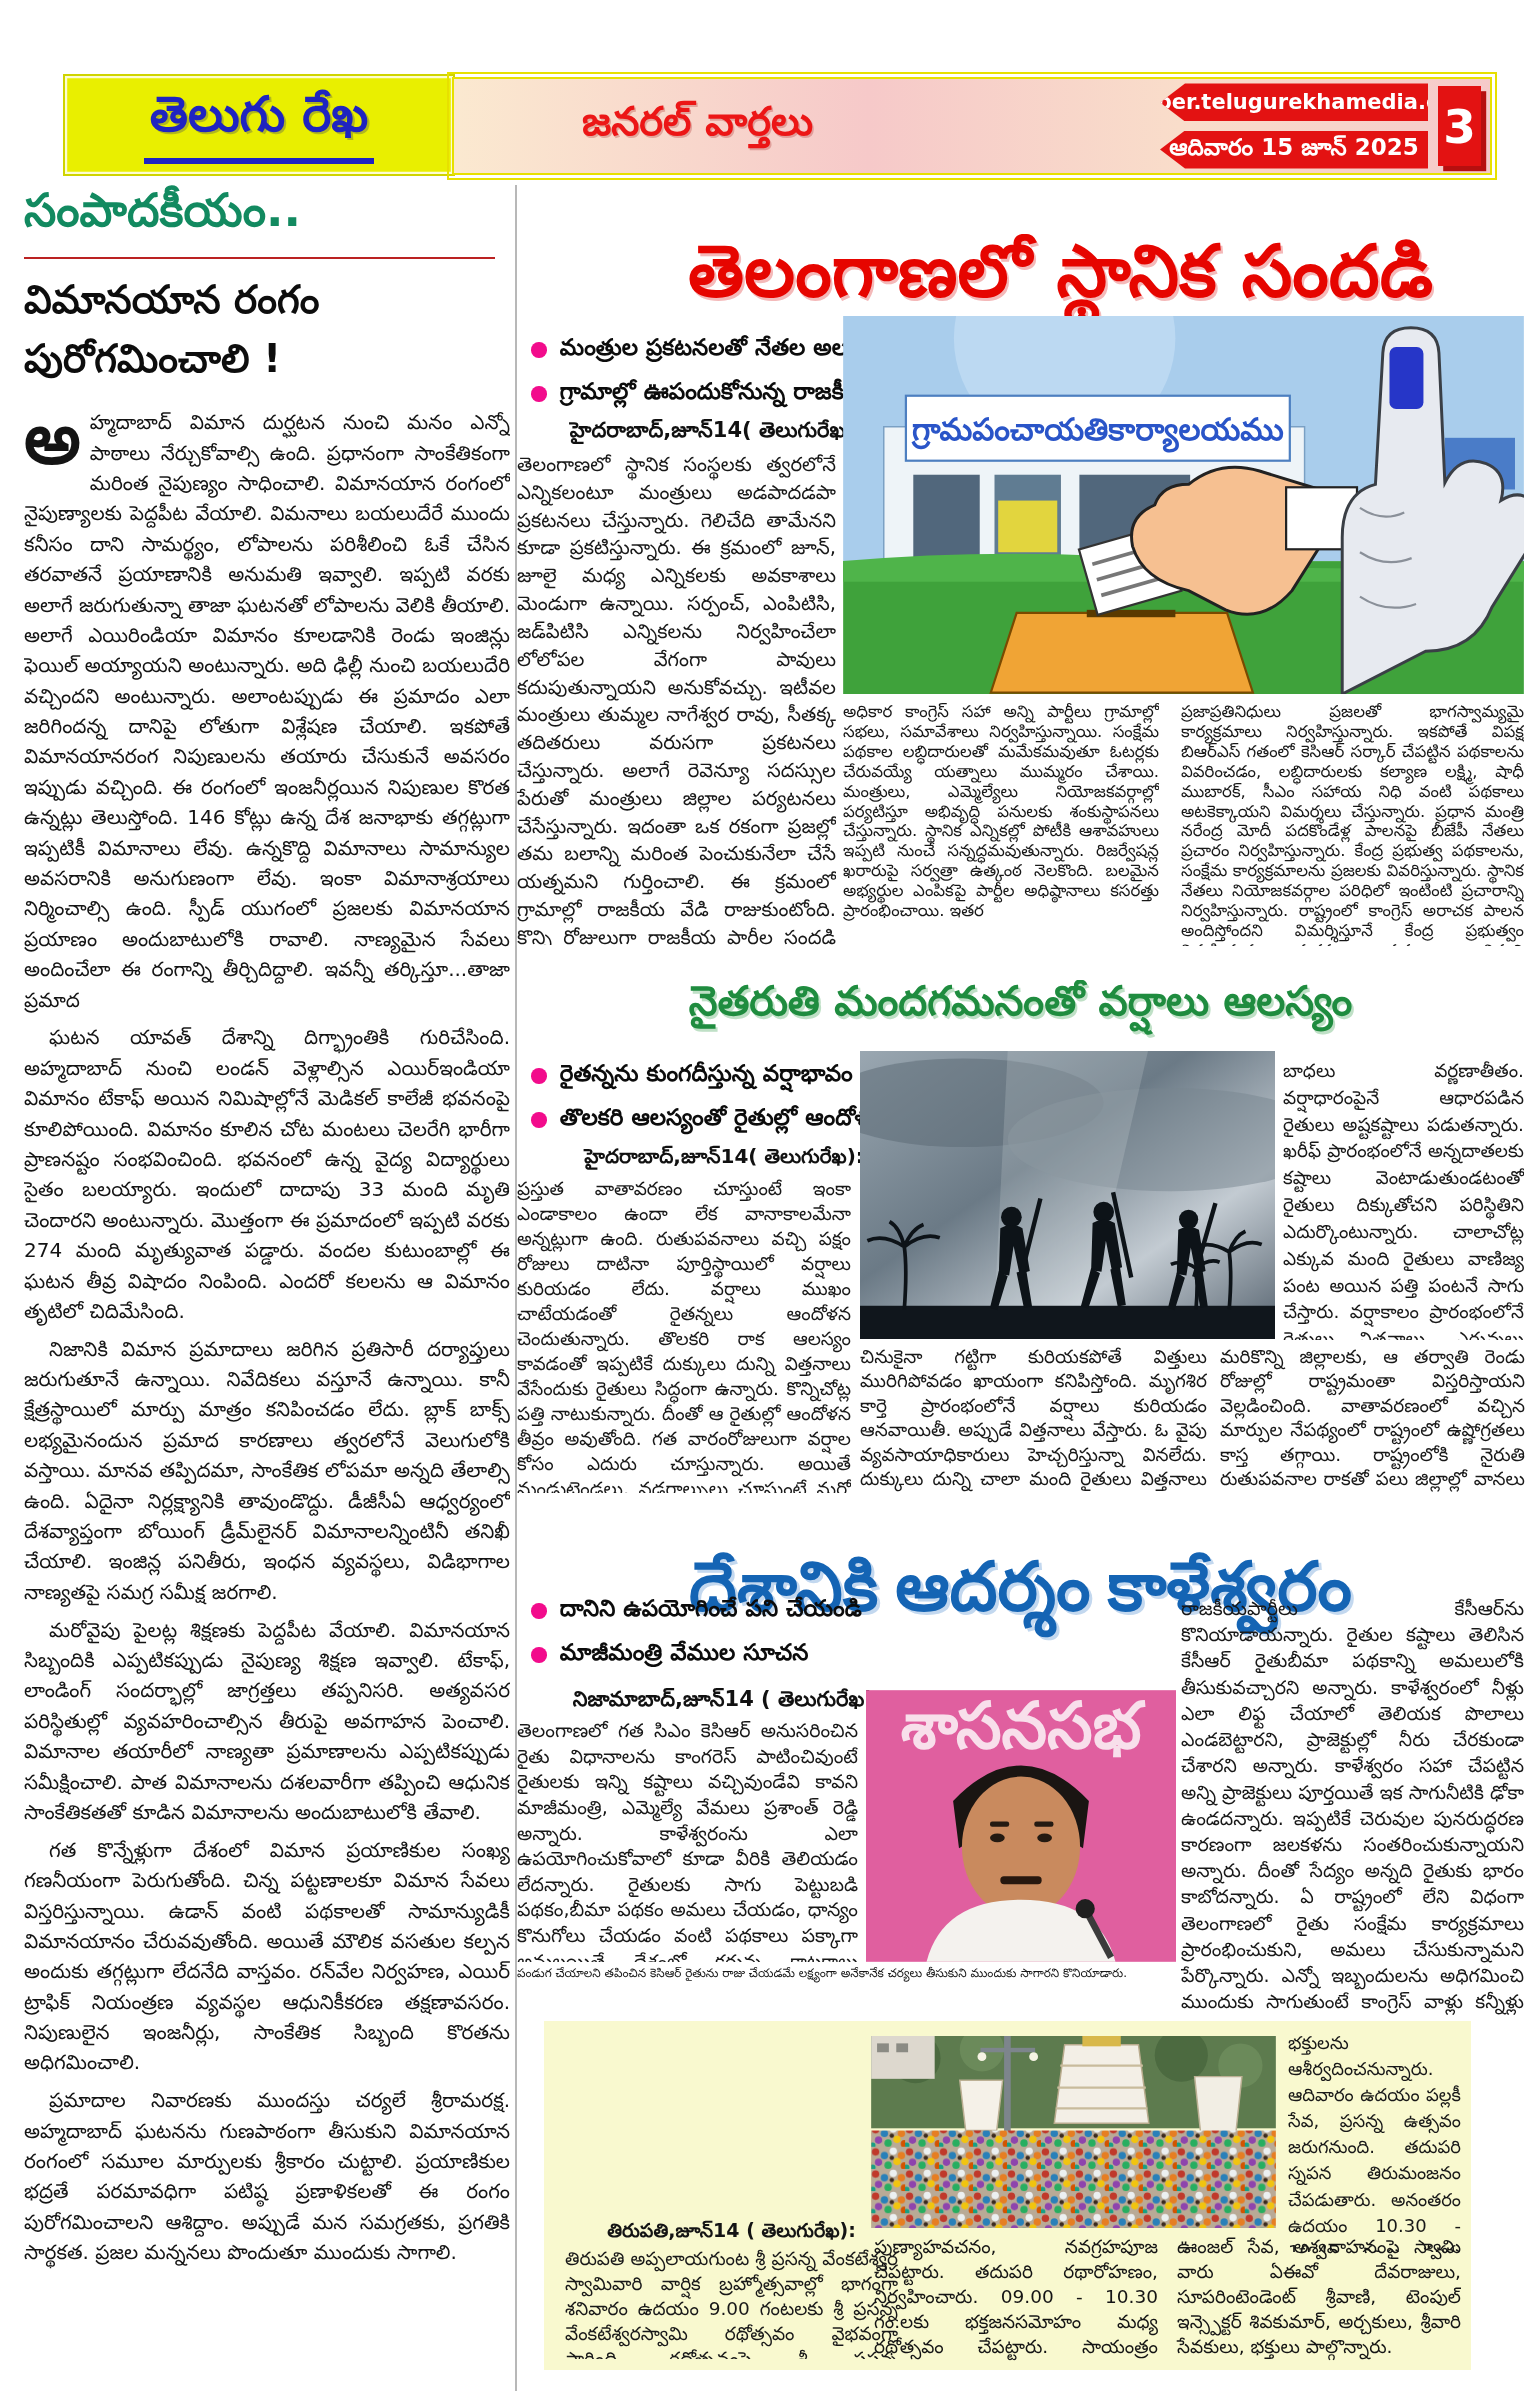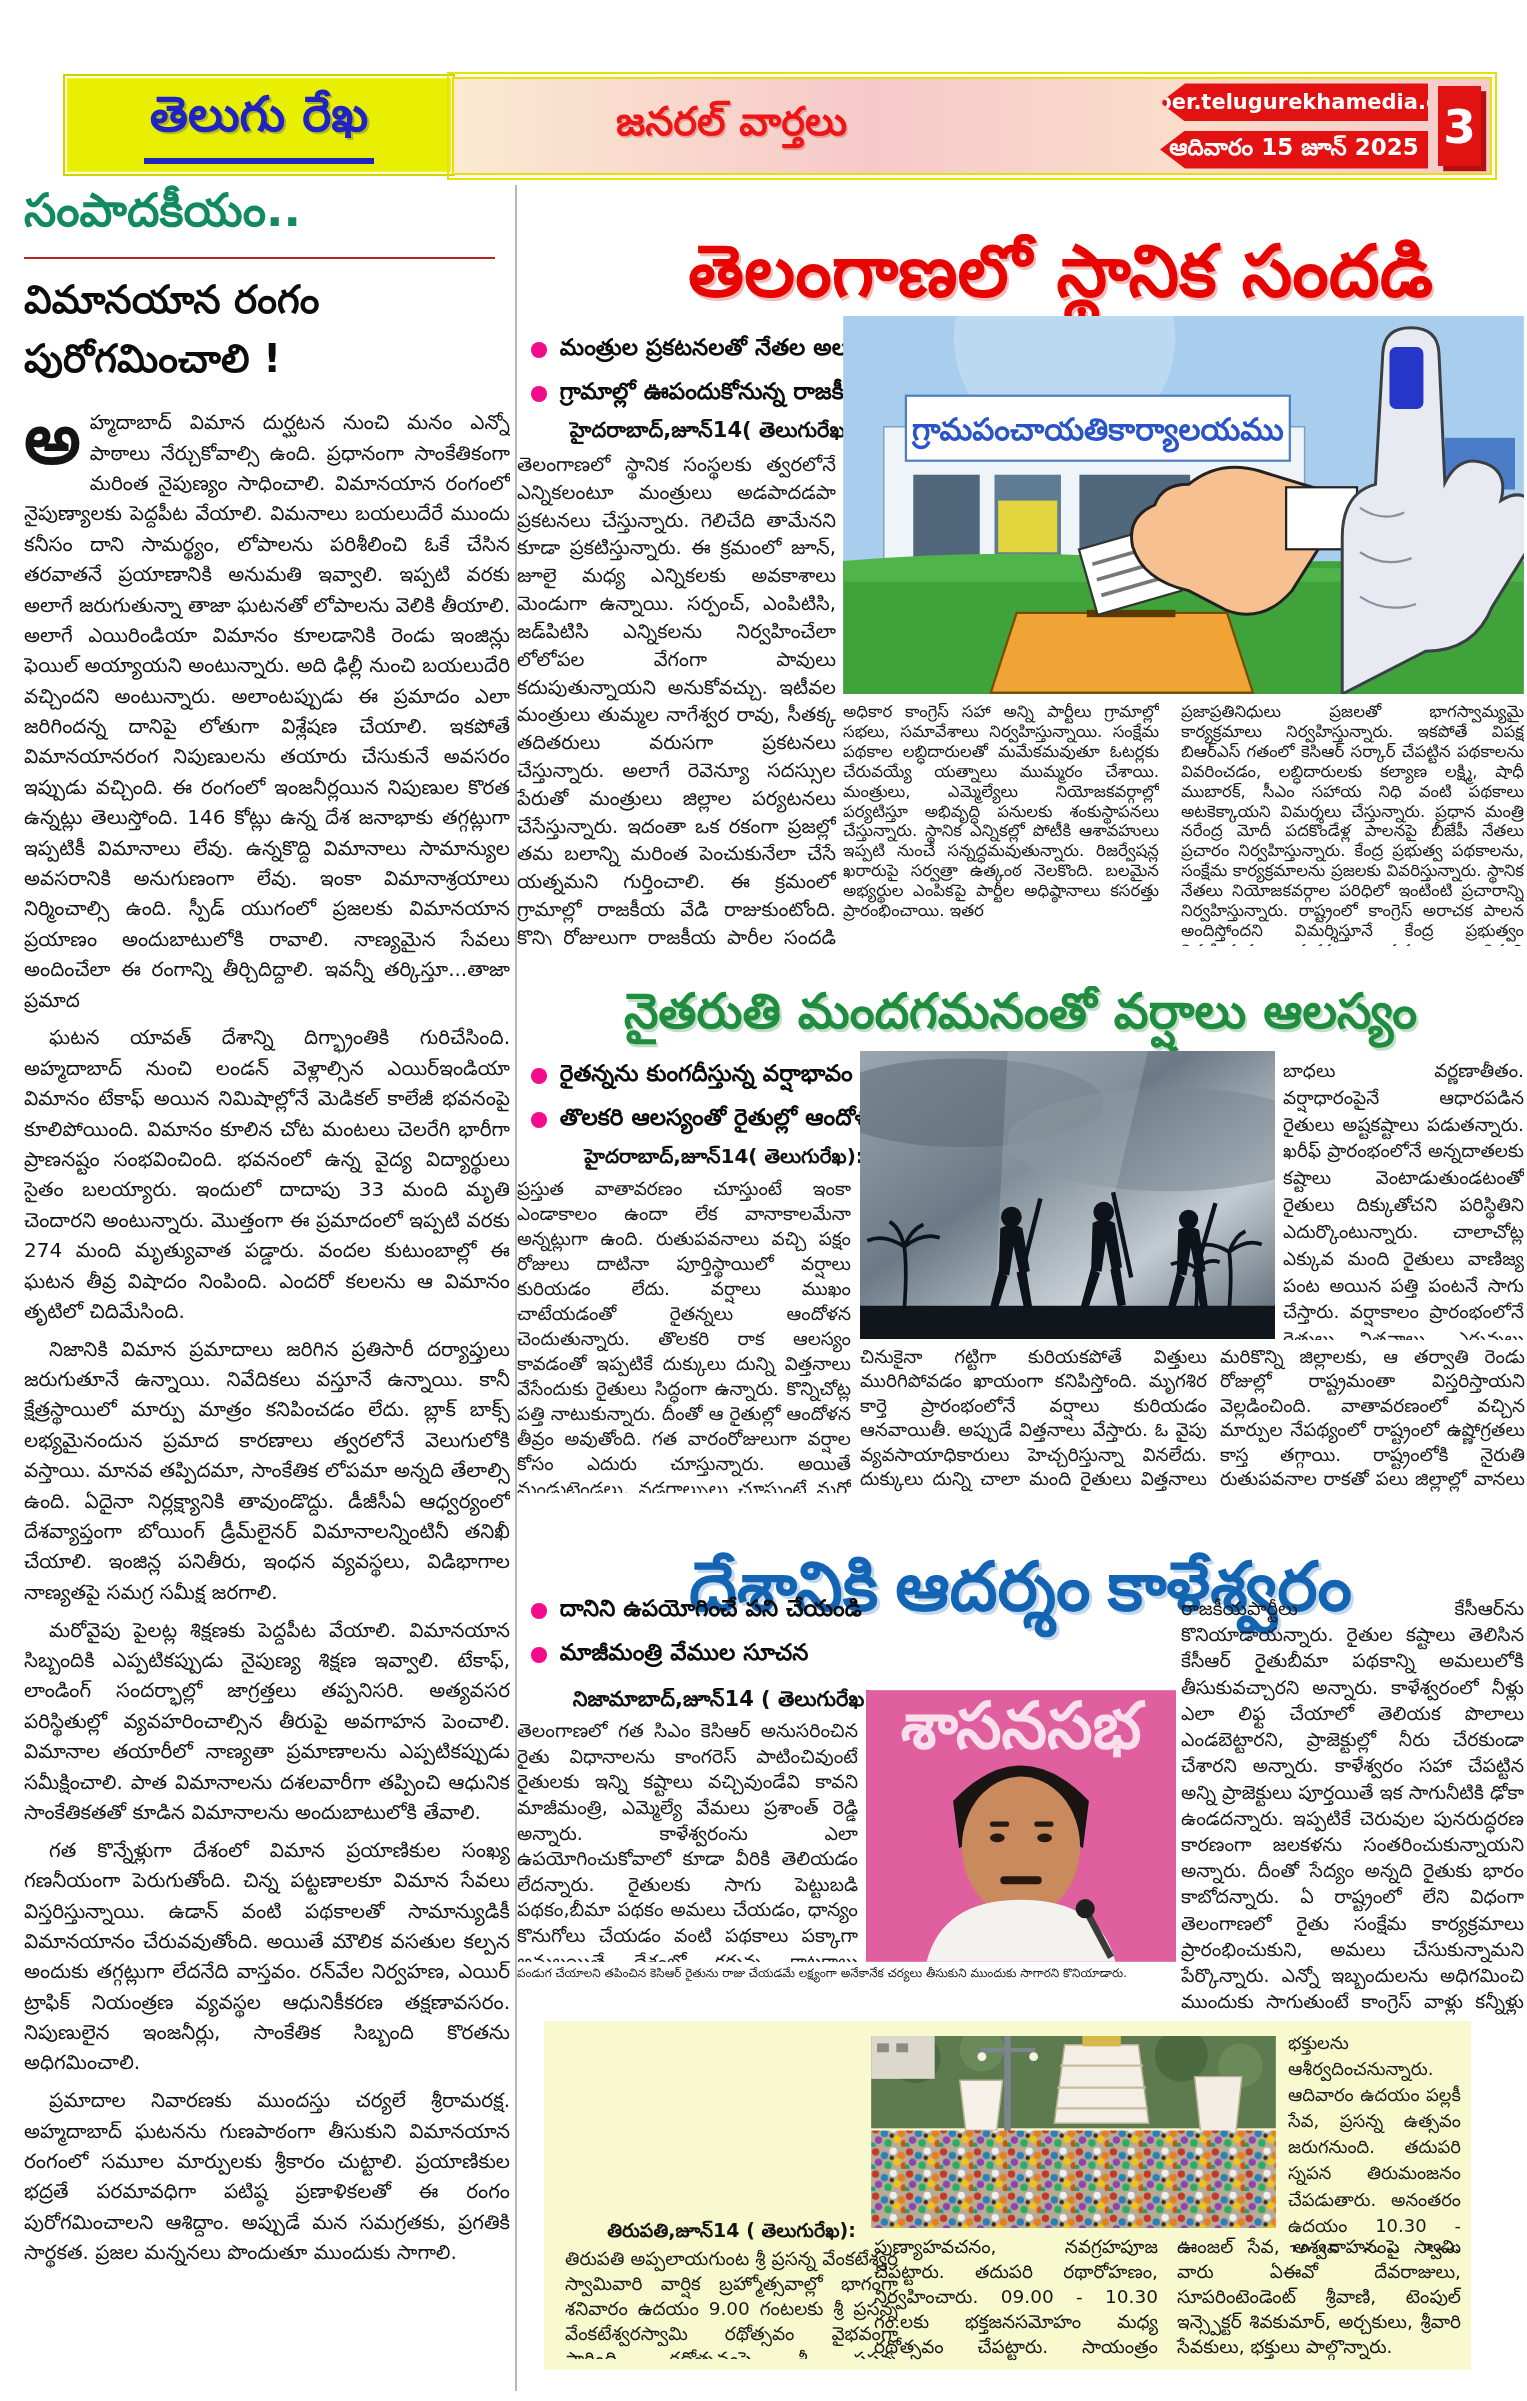--- a/index.html
+++ b/index.html
@@ -7,21 +7,21 @@
         font-family:"DejaVu Sans","Liberation Sans",sans-serif;color:#141414;}
 
   
   .logo-box{position:absolute;left:63px;top:74px;width:388px;height:98px;background:#e9ef00;
             border:2.2px solid #cfd400;box-shadow:0 0 0 2.2px #fdfdd2 inset;display:flex;align-items:center;justify-content:center;}
   .logo-txt{font-size:49px;font-weight:bold;color:#1f24c0;border-bottom:6.7px solid #1f24c0;
             padding:0 6px 3px;text-shadow:2.2px 2.2px 0 rgba(10,16,120,.25);white-space:nowrap;}
   .title-bar{position:absolute;left:452px;top:77px;width:1036px;height:94px;
              background:linear-gradient(90deg,#fbe9d0,#f6c9c9 40%,#f9ddca 70%,#f5caca);
              border:2.2px solid #e7e000;outline:2.2px solid #e7e000;outline-offset:3px;}
-  .section-title{position:absolute;left:162px;top:50%;transform:translateY(-50%);
+  .section-title{position:absolute;left:128px;top:50%;transform:translateY(-50%);
                  font-size:40px;font-weight:bold;color:#ec1616;text-shadow:1.5px 1.5px 0 rgba(160,12,12,.25);white-space:nowrap;}
   .banner{position:absolute;right:62px;width:268px;height:38px;background:#e31212;color:#fff;font-weight:bold;
           display:flex;align-items:center;justify-content:center;
           clip-path:polygon(25px 0,100% 0,100% 100%,25px 100%,0 50%);white-space:nowrap;}
   .banner.website{top:4.4px;font-size:21px;}
   .banner.date{bottom:4.4px;font-size:23px;}
   .page-num{position:absolute;right:9px;top:7.4px;bottom:7.4px;width:43px;background:#e31212;color:#fff;
             font-size:47px;font-weight:bold;display:flex;align-items:center;justify-content:center;
             box-shadow:5.2px 5.2px 0 #b60f0f;}
 
@@ -34,21 +34,21 @@
            height:1892px;overflow:hidden;}
   .ed-body p{margin:0 0 7.4px;text-indent:25px;}
   .ed-body p.first{text-indent:0;}
   .dropcap{float:left;font-size:71px;line-height:58px;font-weight:bold;padding:3px 9px 0 0;}
 
   .v-divider{position:absolute;left:515px;top:185px;width:1.5px;height:2206px;background:#b8b8b8;}
 
   
   .headline{position:absolute;left:517px;width:1007px;text-align:center;font-weight:bold;line-height:1.05;overflow:hidden;}
   .h-red{color:#e60500;font-size:72px;text-shadow:2.2px 3px 0 #f4b9b9;}
-  .h-green{color:#1f8c3f;font-size:49px;text-shadow:2.2px 3px 0 #bfe0c6;}
+  .h-green{color:#1f8c3f;font-size:41px;text-shadow:2.2px 3px 0 #bfe0c6;}
   .h-blue{color:#1464b4;font-size:68px;text-shadow:3px 3px 0 #c3d8ef;font-family:Liberation Serif, serif;}
   .bullets{position:absolute;left:531px;}
   .bullet{display:flex;align-items:center;gap:13.3px;margin-bottom:12px;}
   .dot{width:15.5px;height:15.5px;border-radius:50%;background:#f20c8c;flex:none;}
   .btxt{font-size:23px;font-weight:bold;color:#0c0c0c;white-space:nowrap;}
   .dateline{position:absolute;font-size:21px;font-weight:bold;text-align:center;color:#111;padding-left:40px;}
   .col{position:absolute;text-align:justify;color:#181818;overflow:hidden;}
   .photo{position:absolute;overflow:hidden;}
   .photo svg{display:block;}
 

